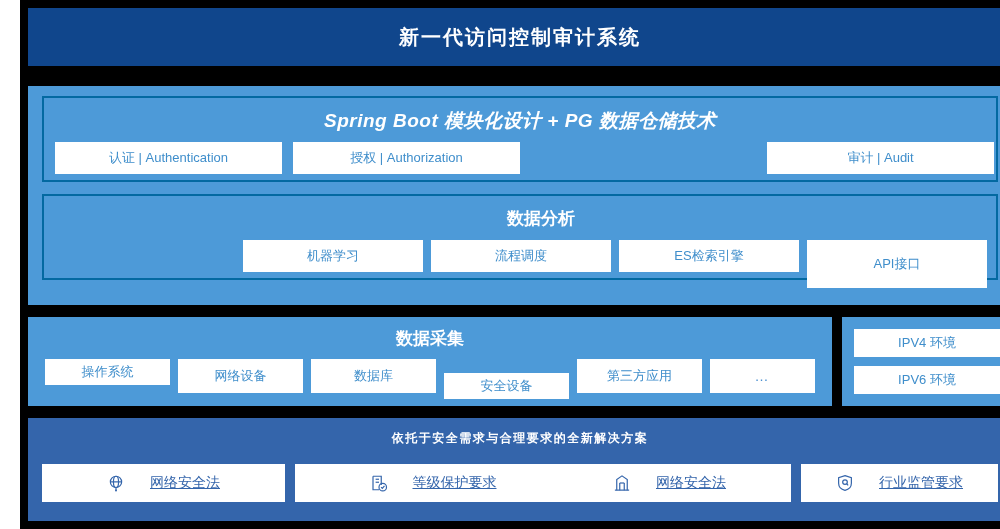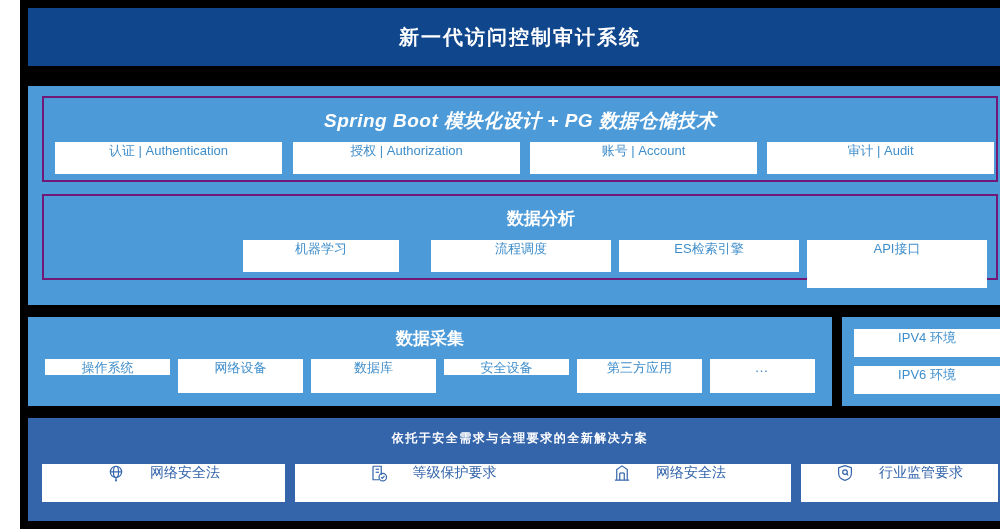--- a/index.html
+++ b/index.html
@@ -45,21 +45,21 @@
     background: #4d9ad8;
   }
   .panel-dark {
     position: absolute;
     background: #3465ab;
   }
 
   
   .framed {
     position: absolute;
-    border: 2px solid #701a75;
+    border: 2px solid #0369a1;
   }
 
   .group-title {
     position: absolute;
     left: 0;
     width: 100%;
     text-align: center;
     color: #ffffff;
     font-size: 17px;
     font-weight: bold;
@@ -72,30 +72,31 @@
   .group-title.solution-title {
     font-size: 12px;
     letter-spacing: 1.5px;
   }
 
   
   .card {
     position: absolute;
     background: #ffffff;
     display: flex;
-    align-items: flex-start;
+    align-items: center;
     justify-content: center;
     color: #3f8ecb;
     font-size: 13px;
     white-space: nowrap;
   }
   .card.card-solution {
     color: #3465ab;
     font-size: 14px;
     gap: 25px;
+    text-decoration: underline;
   }
   .card .icon-wrap {
     width: 18px;
     height: 18px;
     display: inline-flex;
     align-items: center;
     justify-content: center;
     flex: none;
   }
   .card .icon-wrap svg { display: block; }
@@ -115,59 +116,56 @@
 
     <div class="framed" style="left:14px; top:10px; width:956px; height:86px;">
       <div class="group-title italic-title" style="top:10px;">Spring Boot 模块化设计 + PG 数据仓储技术</div>
 
       <div class="card" style="left:11px; top:44px; width:227px; height:32px;">
         <span>认证 | Authentication</span>
       </div>
       <div class="card" style="left:249px; top:44px; width:227px; height:32px;">
         <span>授权 | Authorization</span>
       </div>
-      <div class="card" style="left:486px; top:44px; width:227px; height:32px;">
-        <span>账号 | Account</span>
-      </div>
       <div class="card" style="left:723px; top:44px; width:227px; height:32px;">
         <span>审计 | Audit</span>
       </div>
     </div>
 
     <div class="framed" style="left:14px; top:108px; width:956px; height:86px;">
       <div class="group-title" style="top:11px;padding-left:42px;">数据分析</div>
 
-      <div class="card" style="left:199px; top:44px; width:156px; height:32px;">
+      <div class="card" style="left:199px; top:44px; width:180px; height:32px;">
         <span>机器学习</span>
       </div>
       <div class="card" style="left:387px; top:44px; width:180px; height:32px;">
         <span>流程调度</span>
       </div>
       <div class="card" style="left:575px; top:44px; width:180px; height:32px;">
         <span>ES检索引擎</span>
       </div>
       <div class="card" style="left:763px; top:44px; width:180px; height:48px;">
         <span>API接口</span>
       </div>
     </div>
   </div>
 
   <div class="panel-light" style="left:8px; top:317px; width:804px; height:89px;">
     <div class="group-title" style="top:10px;">数据采集</div>
 
-    <div class="card" style="left:17px; top:42px; width:125px; height:16px;">
+    <div class="card" style="left:17px; top:42px; width:125px; height:26px;">
       <span>操作系统</span>
     </div>
     <div class="card" style="left:150px; top:42px; width:125px; height:34px;">
       <span>网络设备</span>
     </div>
     <div class="card" style="left:283px; top:42px; width:125px; height:34px;">
       <span>数据库</span>
     </div>
-    <div class="card" style="left:416px; top:42px; width:125px; height:16px;">
+    <div class="card" style="left:416px; top:56px; width:125px; height:26px;">
       <span>安全设备</span>
     </div>
     <div class="card" style="left:549px; top:42px; width:125px; height:34px;">
       <span>第三方应用</span>
     </div>
     <div class="card" style="left:682px; top:42px; width:105px; height:34px;">
       <span class="dots">…</span>
     </div>
   </div>
 

